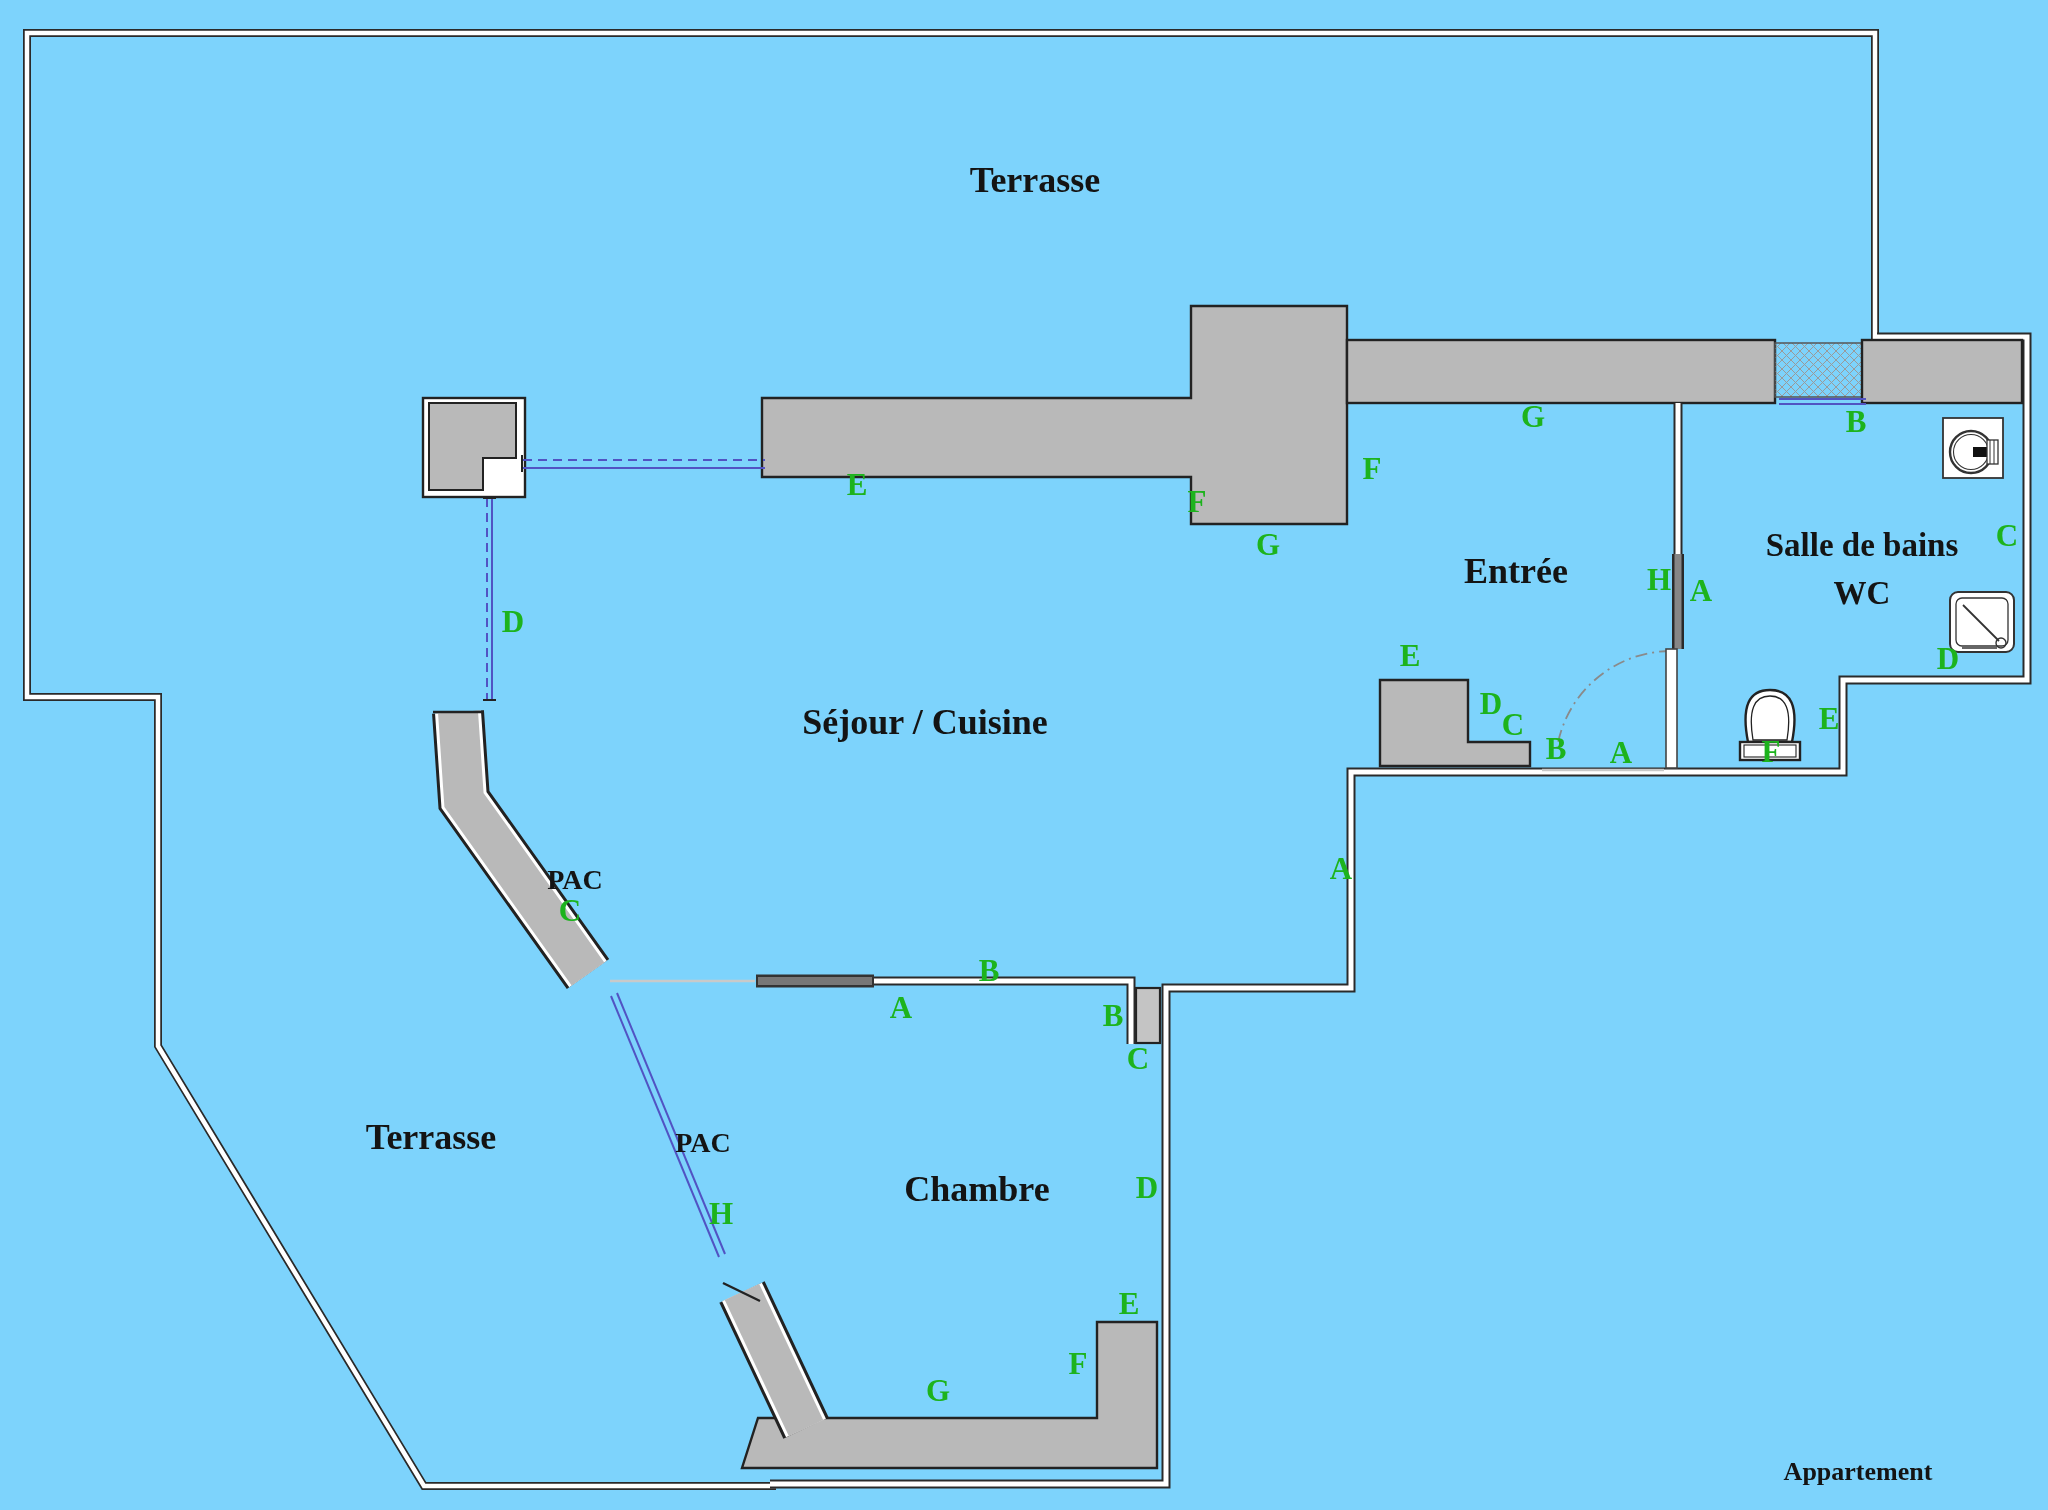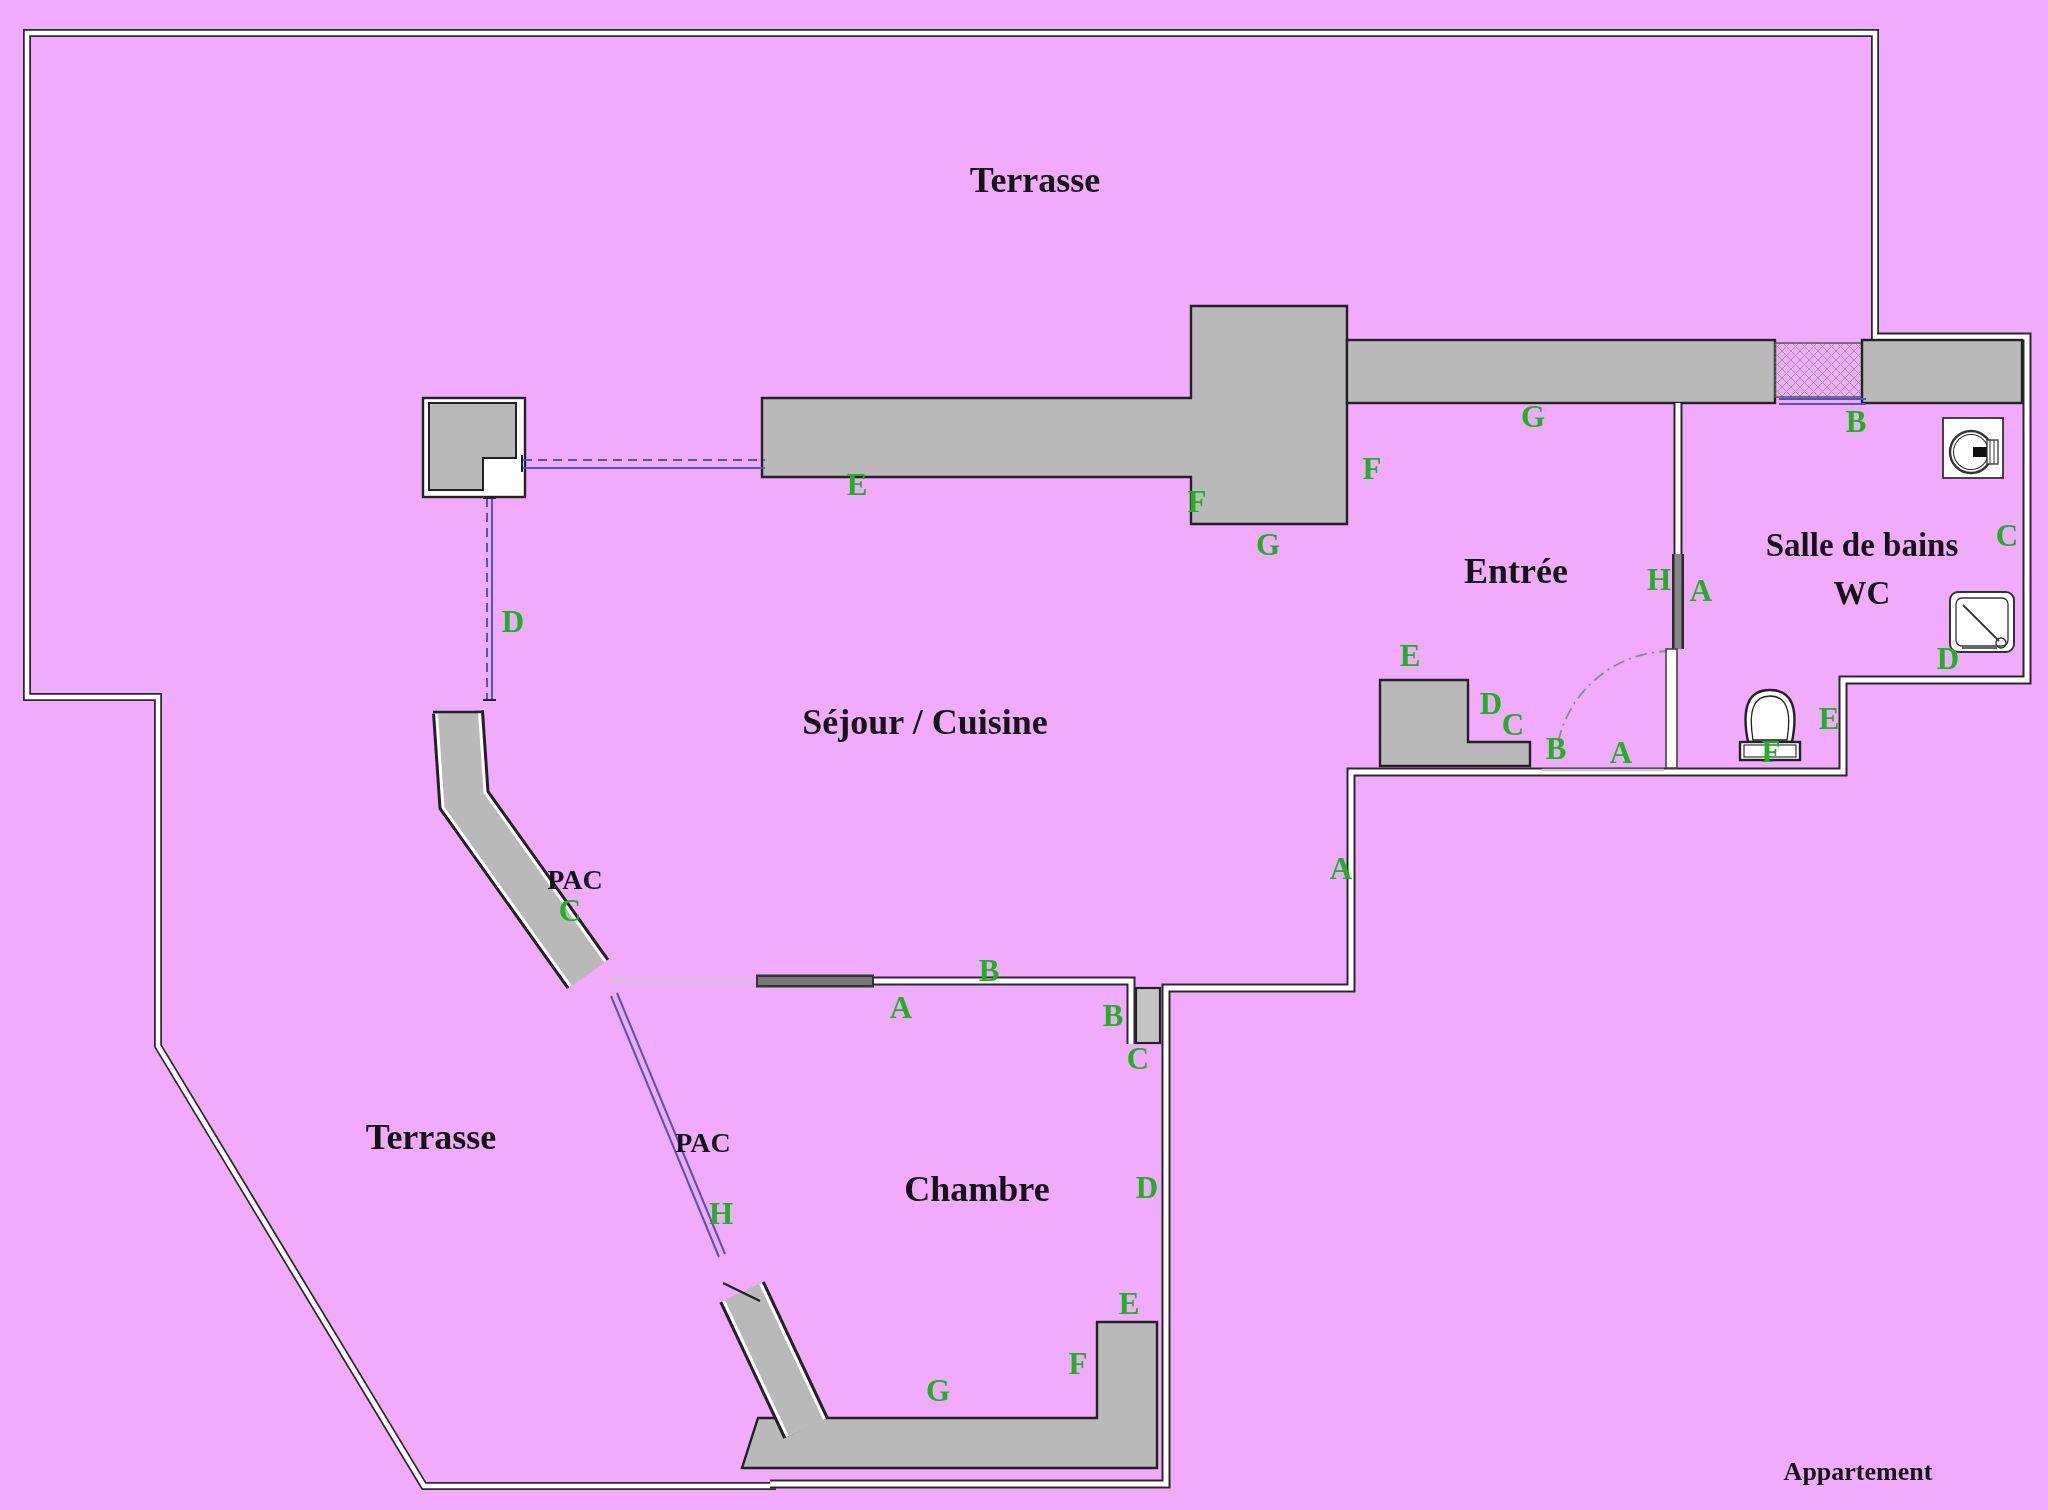--- a/index.html
+++ b/index.html
@@ -1,16 +1,16 @@
 <!DOCTYPE html>
 <html><head>
 <meta charset="utf-8">
 <style>
   html,body{margin:0;padding:0;background:#ffffff;}
-  .stage{position:relative;width:2048px;height:1510px;background:#f0abfc;overflow:hidden;
+  .stage{position:relative;width:2048px;height:1510px;background:#7dd3fc;overflow:hidden;
          font-family:"Liberation Serif", serif;}
   svg{display:block}
   text{font-family:"Liberation Serif","DejaVu Serif",serif;}
   .room{font-size:36px;font-weight:bold;fill:#141414;}
   .room-sm{font-size:33px;font-weight:bold;fill:#141414;}
   .marker{font-size:31px;font-weight:bold;fill:#1db31d;}
   .pac{font-size:28px;font-weight:bold;fill:#141414;}
   .plan-title{font-size:26px;font-weight:bold;fill:#141414;}
   .mid{text-anchor:middle;}
 </style>

